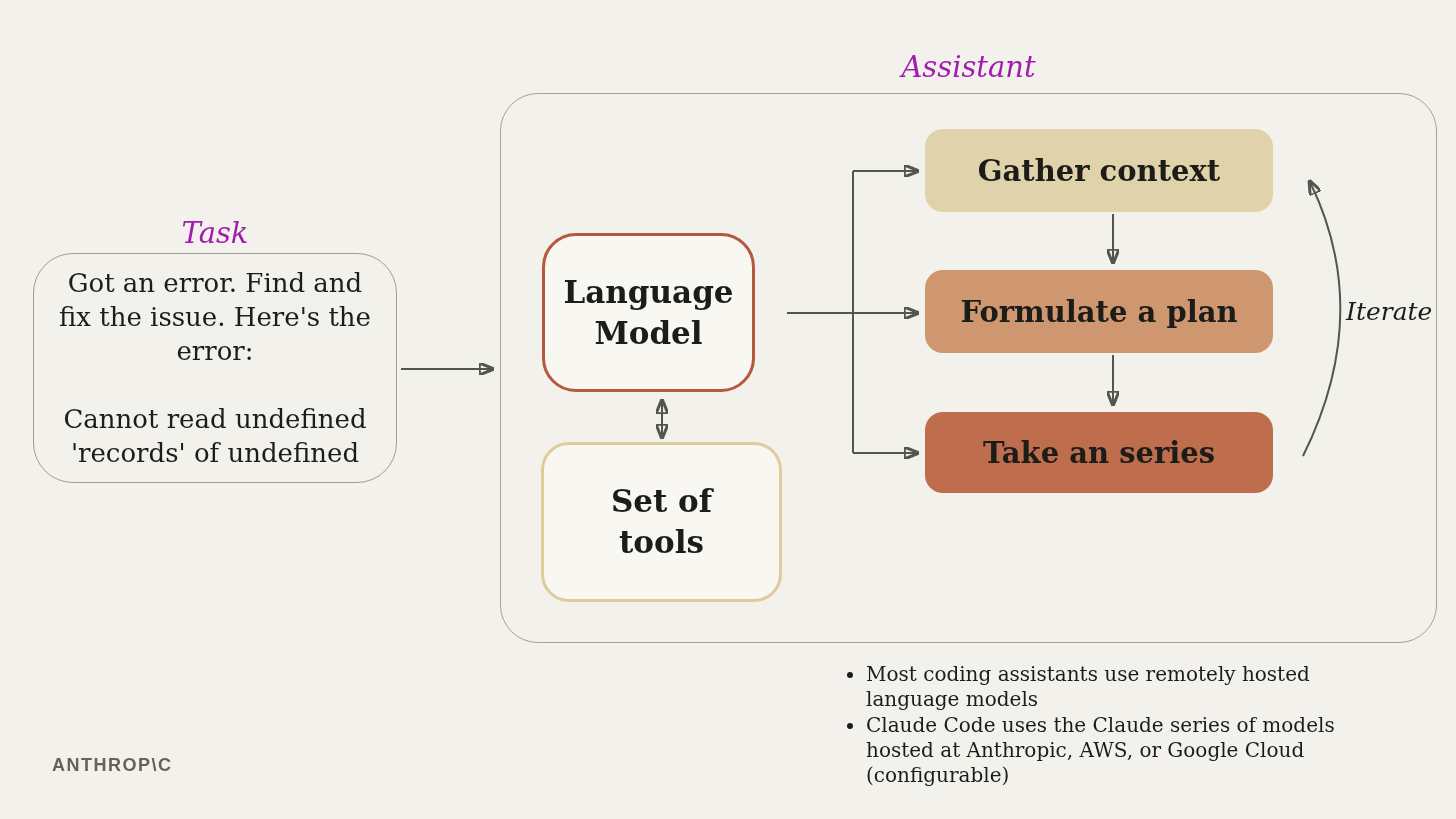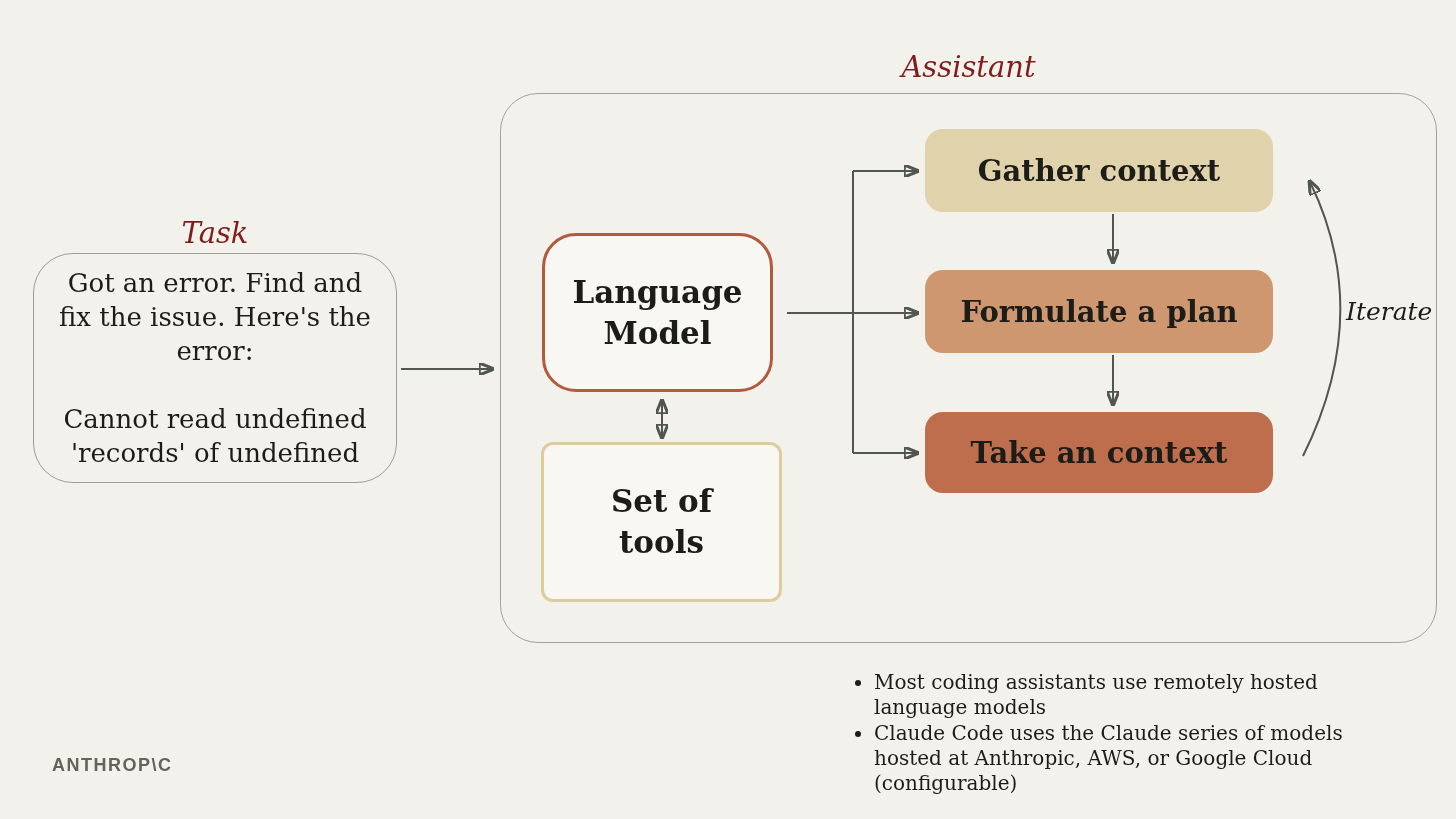--- a/index.html
+++ b/index.html
@@ -10,21 +10,21 @@
     color:#1C1C19;
     overflow:hidden;
   }
   .canvas{position:relative;width:1456px;height:819px;}
 
   .section-title{
     position:absolute;
     font-style:italic;
     font-size:29px;
     text-align:center;
-    color:#7f1d1d;
+    color:#a21caf;
   }
   #task-title{left:33px;top:216px;width:364px;}
   #assistant-title{left:500px;top:50px;width:937px;}
 
   .task-box{
     position:absolute;
     left:33px;top:253px;width:364px;height:230px;
     border:1.5px solid #9E9E96;
     border-radius:40px;
     box-sizing:border-box;
@@ -48,33 +48,33 @@
     position:absolute;
     box-sizing:border-box;
     display:flex;align-items:center;justify-content:center;
     text-align:center;
     font-weight:bold;
     color:#1C1C19;
   }
   .node .inner{display:block;}
 
   #lm-box{
-    left:542px;top:233px;width:231px;height:159px;
+    left:542px;top:233px;width:213px;height:159px;
     background:#F8F7F1;
     border:3px solid #B2593F;
     border-radius:34px;
     font-size:31px;line-height:41px;
   }
   #lm-box .inner{max-width:190px;}
 
   #tools-box{
     left:541px;top:442px;width:241px;height:160px;
     background:#F8F7F1;
     border:3px solid #DFCC9E;
-    border-radius:12px;
+    border-radius:28px;
     font-size:31px;line-height:41px;
   }
   #tools-box .inner{max-width:120px;}
 
   .step{
     left:925px;width:348px;height:83px;
     border-radius:18px;
     font-size:29px;
   }
   #step-gather{top:129px;background:#E0D2AA;}
@@ -86,21 +86,21 @@
     left:1346px;top:297px;width:95px;
     font-style:italic;font-size:25px;
     color:#1C1C19;
   }
 
   .notes{
     position:absolute;
     left:838px;top:662px;width:560px;
     font-size:20px;line-height:25px;
   }
-  .notes ul{margin:8px;padding:0 0 0 28px;}
+  .notes ul{margin:0;padding:0 0 0 28px;}
   .notes li{margin:0 0 1px 0;}
 
   .logo{
     position:absolute;
     left:52px;top:755px;
     font-family:"Liberation Sans", sans-serif;
     font-weight:bold;
     font-size:18px;
     letter-spacing:1.5px;
     color:#63635B;
@@ -163,21 +163,21 @@
     <span class="inner">Set of tools</span>
   </div>
 
   <div id="step-gather" class="node step" style="background-color: rgb(224, 210, 170);">
     <span class="inner">Gather context</span>
   </div>
   <div id="step-plan" class="node step" style="background-color: rgb(206, 151, 112);">
     <span class="inner">Formulate a plan</span>
   </div>
   <div id="step-action" class="node step" style="background-color: rgb(191, 110, 77);">
-    <span class="inner">Take an context</span>
+    <span class="inner">Take an series</span>
   </div>
 
   <div id="iterate-label">Iterate</div>
 
   <div class="notes">
     <ul>
       <li>Most coding assistants use remotely hosted language models</li>
       <li>Claude Code uses the Claude series of models hosted at Anthropic, AWS, or Google Cloud (configurable)</li>
     </ul>
   </div>

